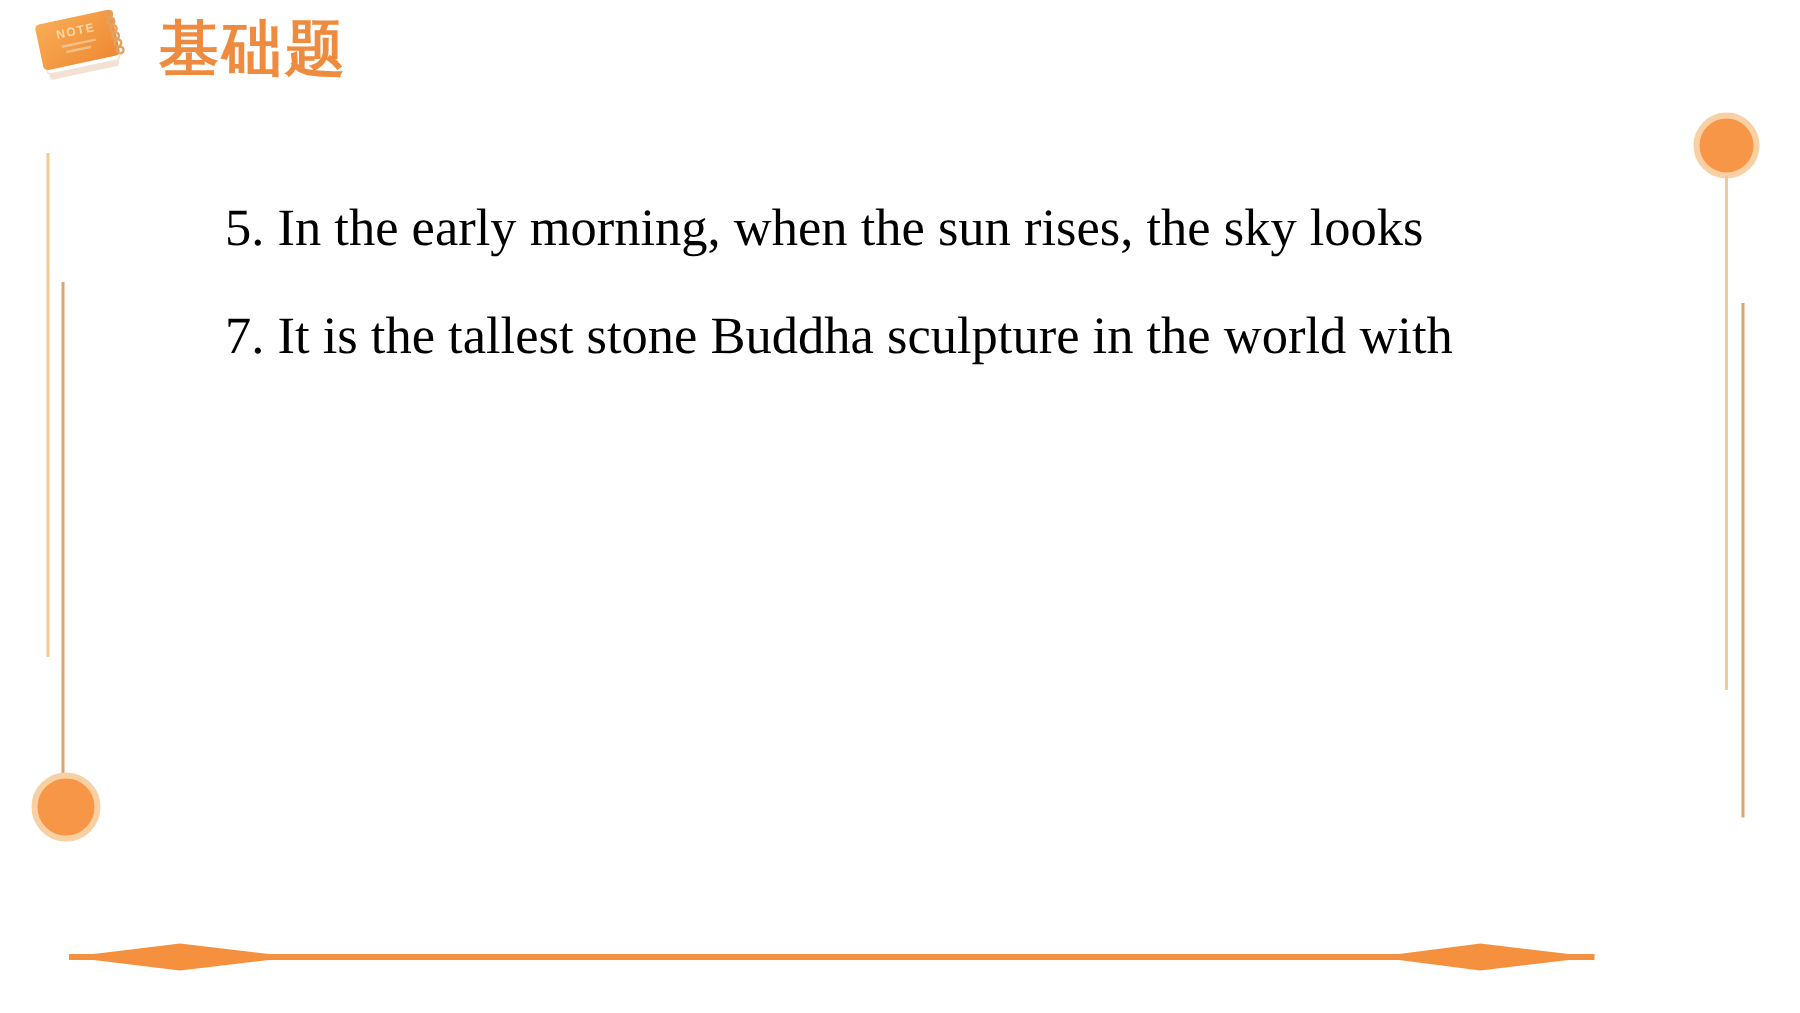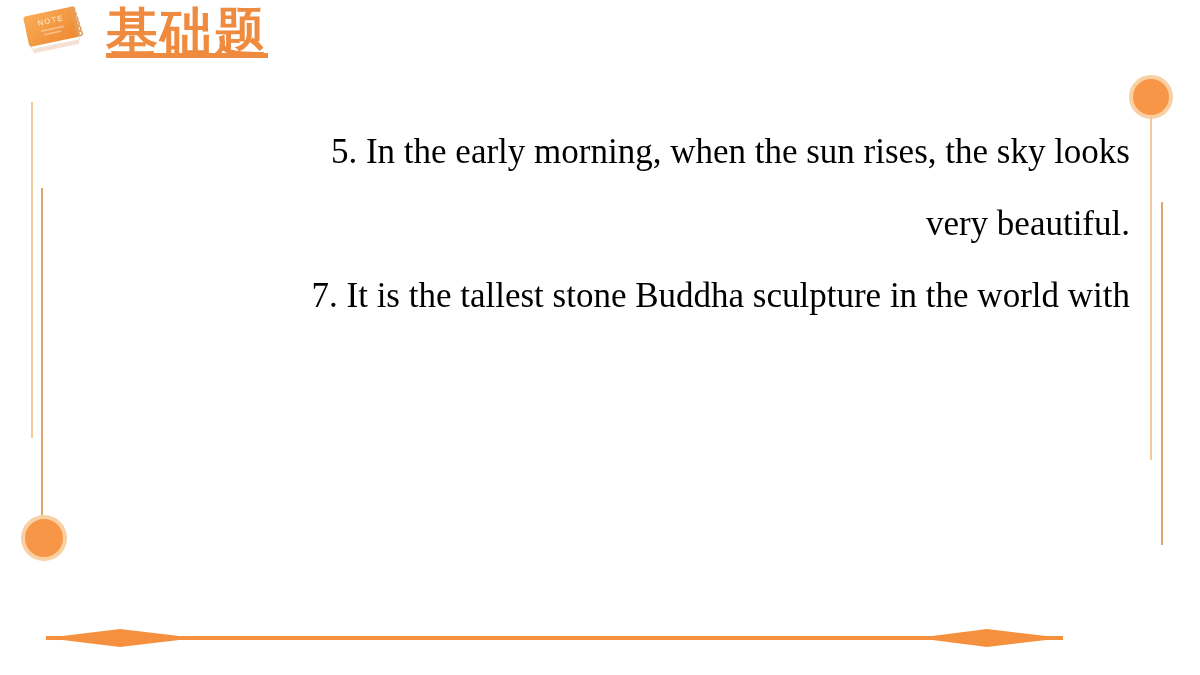--- a/index.html
+++ b/index.html
@@ -12,35 +12,34 @@
   }
 
   
   .header {
     position: absolute; left: 16px; top: 2px;
     display: flex; align-items: center;
   }
   .notebook-icon { width: 74px; height: 62px; flex: 0 0 auto; }
   .page-title {
     margin-left: 16px;
-    font-size: 52px; line-height: 56px;
+    font-size: 40px; line-height: 56px;
     font-weight: bold;
     letter-spacing: 2px;
     color: var(--title);
     font-family: "Liberation Serif", "DejaVu Serif", serif;
-    text-decoration: underline;
   }
 
   
   .text-block {
     position: absolute; left: 150px; top: 116px; width: 980px;
     font-size: 35px; line-height: 72px;
     color: var(--text);
   }
-  .line { white-space: nowrap; text-align: right; }
+  .line { white-space: nowrap; }
   .line.indent { padding-left: 50px; }
 
   
   .v-line { position: absolute; width: 2px; }
   .line-light { background: var(--line_light); }
   .line-dark  { background: var(--line_dark); }
   #left-line-outer  { left: 31px;  top: 102px; height: 336px; }
   #left-line-inner  { left: 41px;  top: 188px; height: 329px; }
   #right-line-inner { left: 1150px; top: 117px; height: 343px; }
   #right-line-outer { left: 1161px; top: 202px; height: 343px; }
@@ -94,21 +93,20 @@
         <circle class="nb-coil" cx="63" cy="32" r="2.2"></circle>
         <circle class="nb-coil" cx="63.5" cy="37" r="2.2"></circle>
       </g>
     </g>
   </svg>
   <div class="page-title">基础题</div>
 </div>
 
 <div class="text-block">
   <div class="line">5. In the early morning, when the sun rises, the sky looks</div>
-  <div class="line indent">very beautiful.</div>
   <div class="line">7. It is the tallest stone Buddha sculpture in the world with</div>
 </div>
 
 <div class="v-line line-light" id="left-line-outer"></div>
 <div class="v-line line-dark" id="left-line-inner"></div>
 <div class="accent-circle" id="left-circle"></div>
 
 <div class="accent-circle" id="right-circle"></div>
 <div class="v-line line-light" id="right-line-inner"></div>
 <div class="v-line line-dark" id="right-line-outer"></div>

